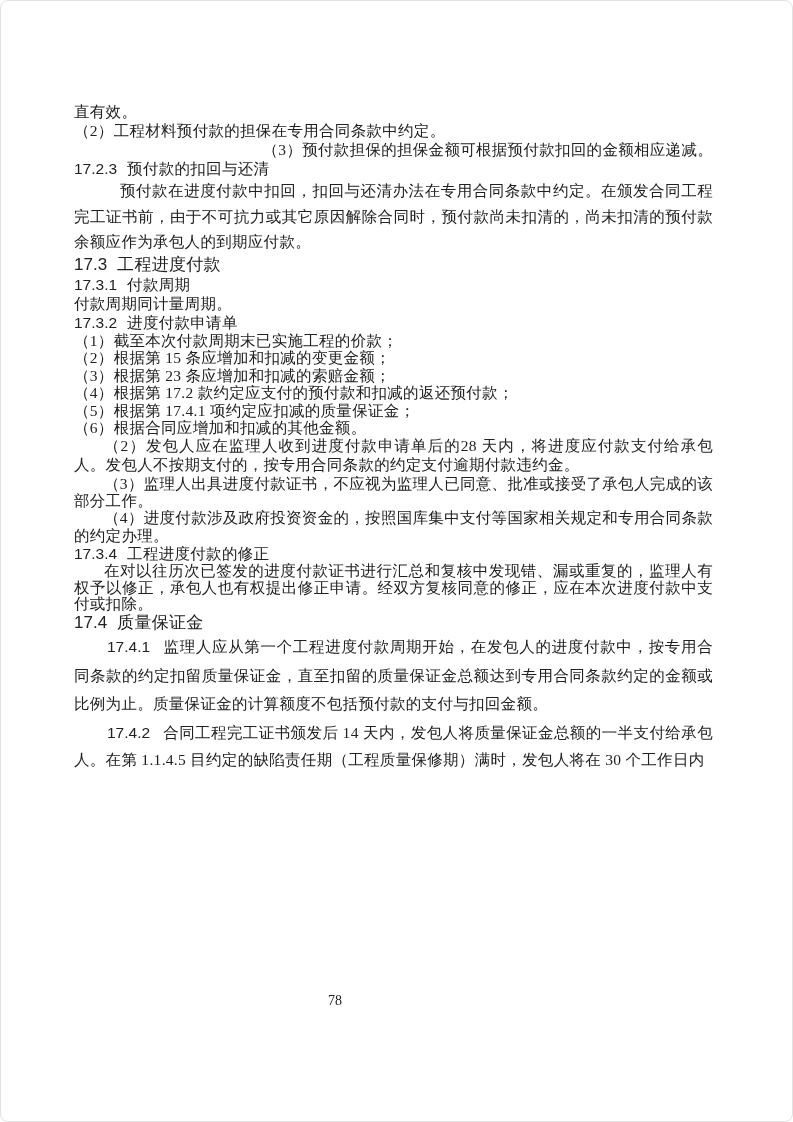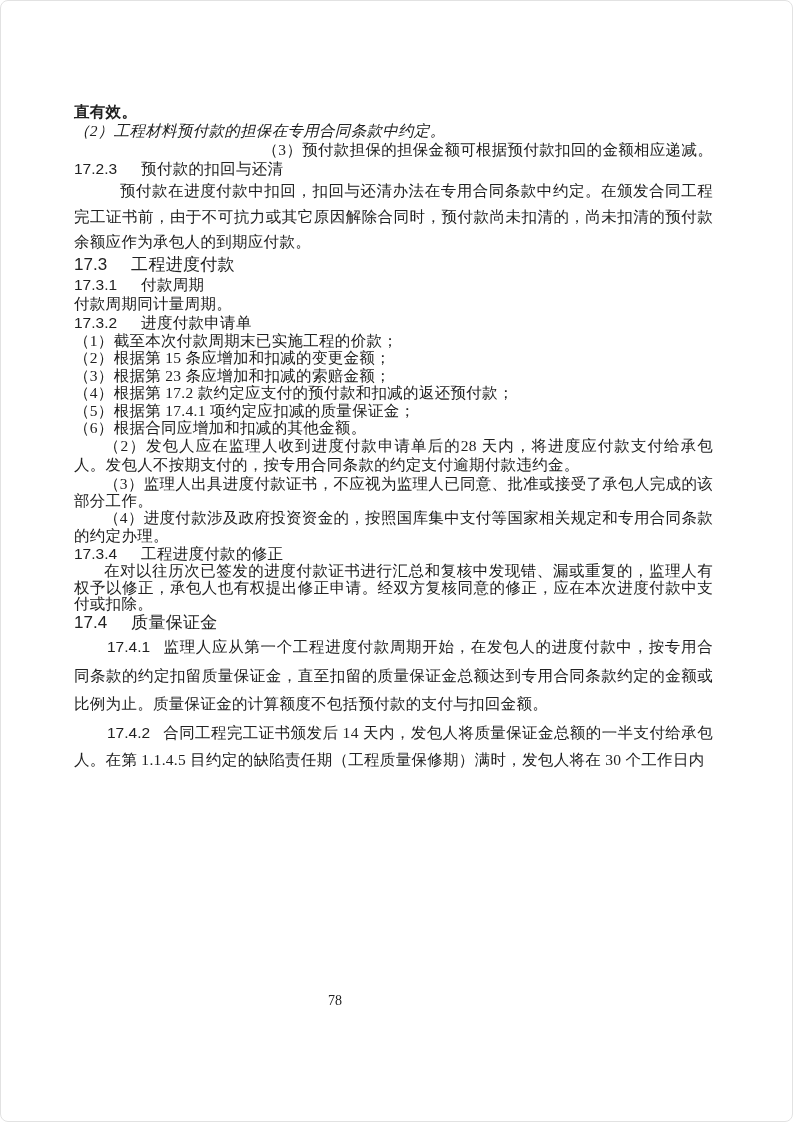--- a/index.html
+++ b/index.html
@@ -15,25 +15,25 @@
   .content {
     position: absolute; left: 73px; top: 101px; width: 639px;
     color: #212121; font-size: 15.5px; letter-spacing: 0.3px;
   }
   .content p { margin: 0; }
   .t  { line-height: 19px; }
   .jf { text-align: justify; }
 
   
   .hn { font-family: "Liberation Sans", "DejaVu Sans", sans-serif; letter-spacing: 0; }
-  .hgap { margin-right: 24px; }
+  .hgap { margin-right: 10px; }
 
   
-  .cont-line   { margin-left: 40px; font-weight: bold; }
-  .pre-item-1  { margin-left: 65px; margin-top: 21px; font-style: italic; }
+  .cont-line   { margin-left: 40px; }
+  .pre-item-1  { margin-left: 65px; margin-top: 21px; }
   .pre-item-2  { margin-left: 65px; margin-top: 13px; text-align: right; }
   .h-1723      { margin-left: 16px; margin-top: 11px; }
   .p-1723      { line-height: 25.5px; text-indent: 46px; font-family: Liberation Serif, serif; }
   .sec-title   { font-size: 17px; line-height: 20px; margin-left: 42px; }
   .sec-173     { margin-top: 6px; }
   .sec-174     { margin-top: 2px; }
   .h-l1        { margin-left: 57px; margin-top: 1px; }
   .line-ind    { margin-left: 57px; }
   .p-1732      { line-height: 17.8px; text-indent: 57px; }
   .list-item   { margin-left: 82px; line-height: 17.6px; }

